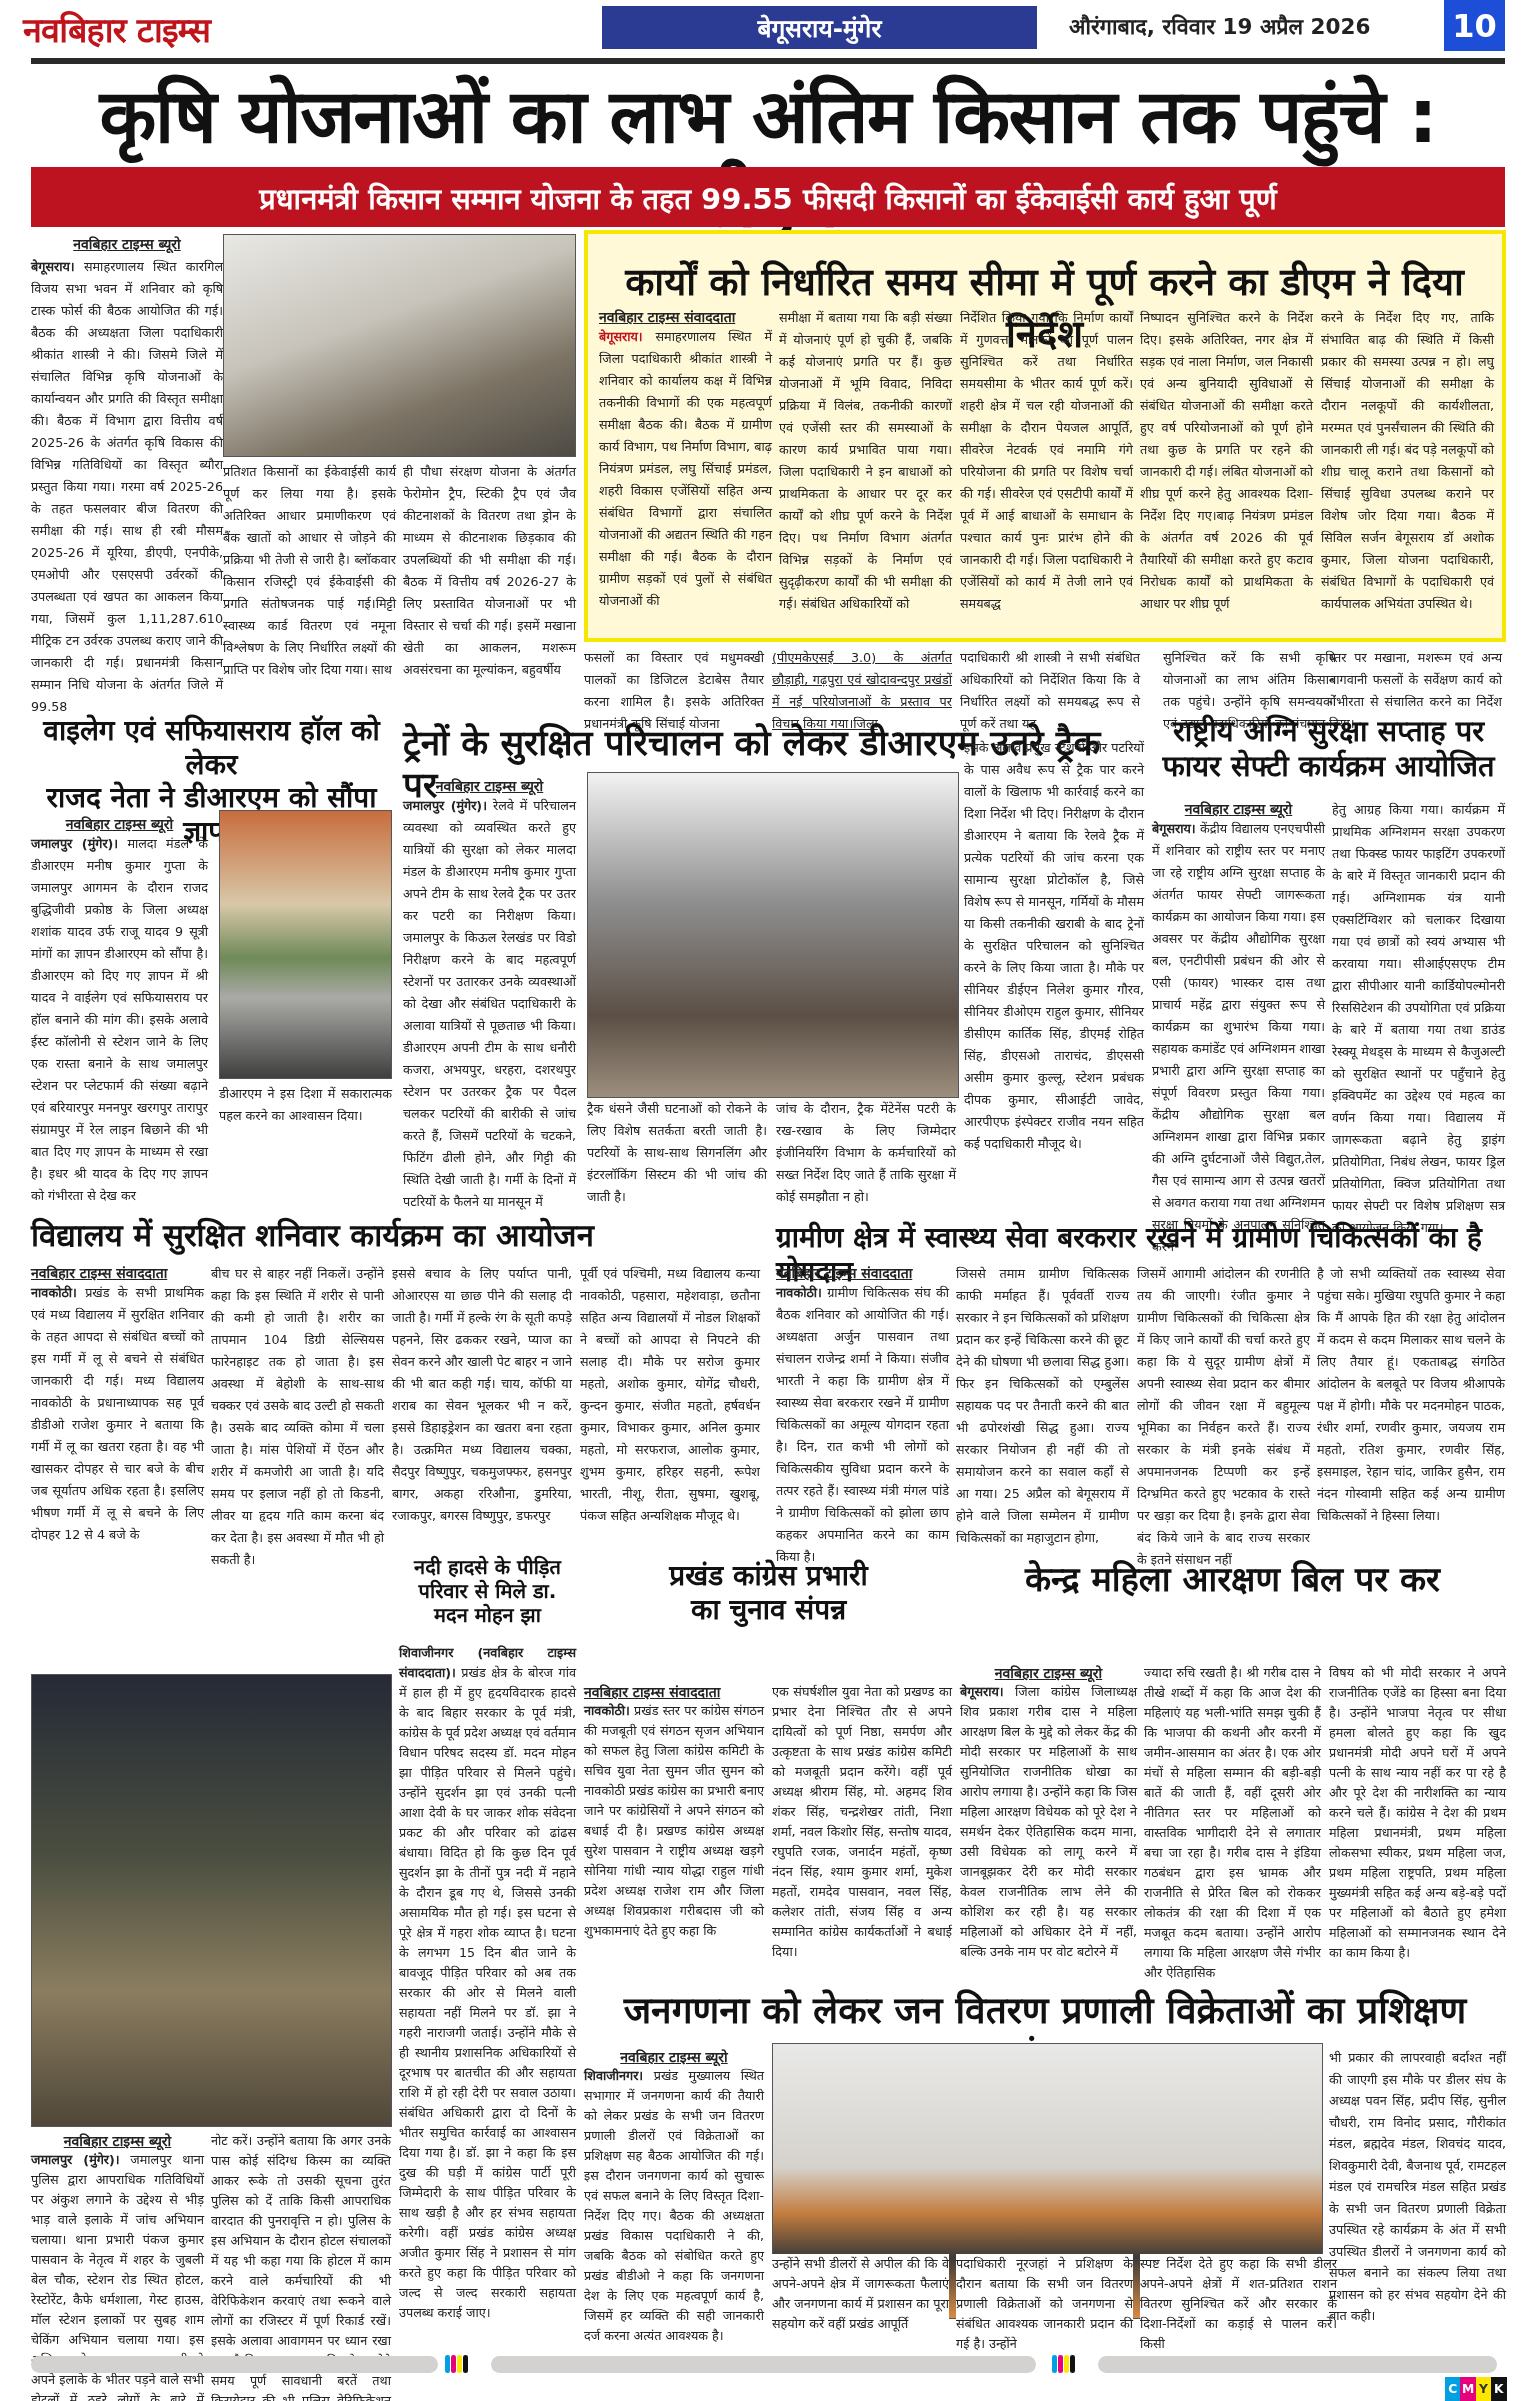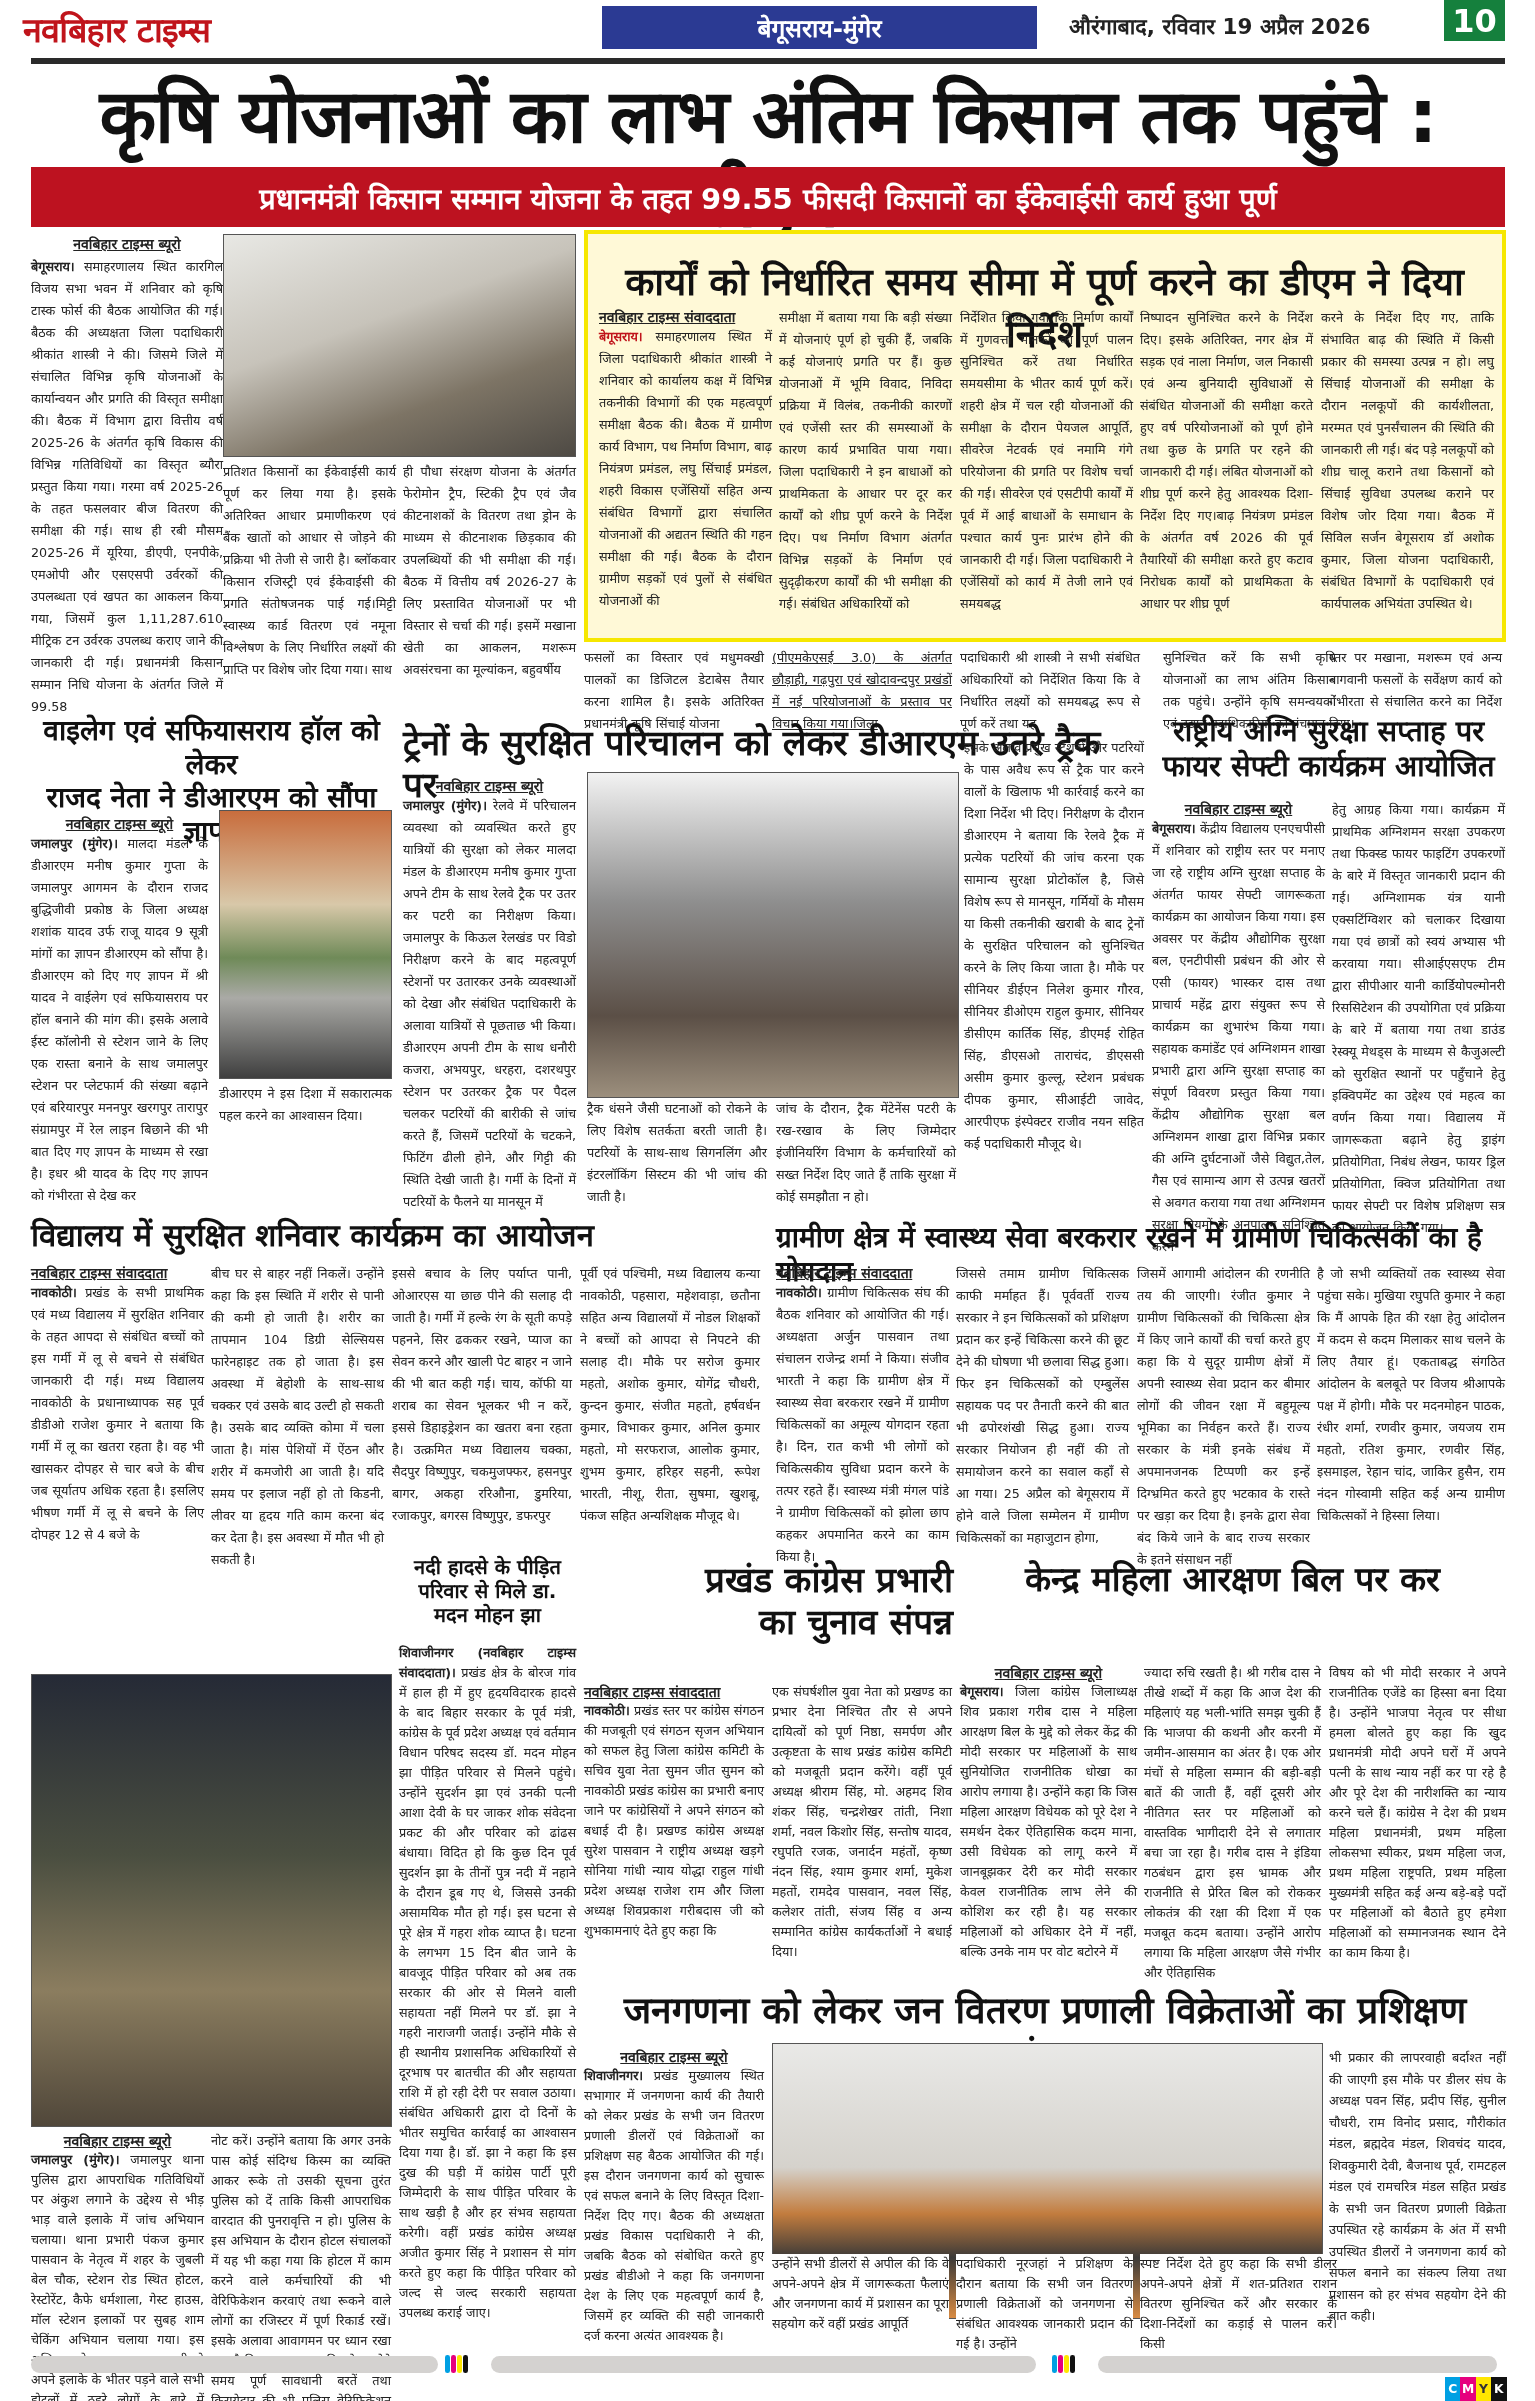--- a/index.html
+++ b/index.html
@@ -1,21 +1,21 @@
 <!DOCTYPE html>
 <html style="font-size:12.3px"><head>
 <meta charset="utf-8">
 <style>
   * { box-sizing: border-box; margin: 0; padding: 0; }
   body { width: 1536px; height: 2401px; background: #fff; font-family: "DejaVu Sans", sans-serif; color: #1a1a1a; position: relative; overflow: hidden; }
   .abs { position: absolute; }
   .masthead-name { left: 23px; top: 6.1px; font-size: 34px; font-weight: bold; color: #c0141b; font-family: "DejaVu Sans", sans-serif; letter-spacing: -0.8px; }
   .edition-box { left: 602px; top: 6.1px; width: 435px; height: 43px; background: #2b3a93; color: #fff; font-size: 24.6px; font-weight: bold; display:flex; align-items:center; justify-content:center; }
   .dateline { left: 1069px; top: 10.8px; font-size: 21.5px; font-weight: bold; color: #222; }
-  .page-no { left: 1444px; top: 0px; width: 61px; height: 41px; background: #15803d; color: #fff; font-size: 32px; font-weight: bold; display:flex; align-items:center; justify-content:center; }
+  .page-no { left: 1444px; top: 0px; width: 61px; height: 51px; background: #1d4ed8; color: #fff; font-size: 32px; font-weight: bold; display:flex; align-items:center; justify-content:center; }
   .rule-top { left: 31px; top: 58px; width: 1474px; height: 6.1px; background: #2a2a2a; }
   .main-headline { left: 31px; top: 74px; width: 1474px; font-size: 74px; font-weight: bold; text-align: center; letter-spacing: -1.5px; line-height: 84px; color: #111; }
   .red-strap { left: 31px; top: 167px; width: 1474px; height: 60px; background: #bd1220; color: #fff; font-size: 29px; font-weight: bold; display:flex; align-items:center; justify-content:center; }
   .col { font-size: 12.7px; line-height: 22px; text-align: justify; color: #222; }
   .byline { font-size: 14px; font-weight: bold; text-decoration: underline; color:#222; }
   .dateline-loc { font-weight: bold; }
   .photo { background: linear-gradient(135deg,#c9c4bd,#8b8780 60%,#5c5a56); border: 1.5px solid #555; }
   .photo.p1 { background: linear-gradient(160deg,#e8e8e4 0%,#c7c3ba 40%,#7d7465 70%,#4e4a44 100%); }
   .photo.p2 { background: linear-gradient(180deg,#c86d3d 0%,#d8c8a9 35%,#6f8a58 55%,#aaaaa6 70%,#3f3f3f 100%); }
   .photo.p3 { background: linear-gradient(180deg,#f2f2f2 0%,#8e8e8e 40%,#5b4f46 75%,#9c8f7d 100%); }
@@ -127,21 +127,21 @@
 
 <div class="abs h2" style="left:399px;top:1555px;width:177px;font-size:20px;text-align:center;">
   <div>नदी हादसे के पीड़ित</div>
   <div>परिवार से मिले डा.</div>
   <div>मदन मोहन झा</div>
 </div>
 <div class="abs col" style="left:399px;top:1643px;width:177px;line-height:20px;">
   <span class="dateline-loc">शिवाजीनगर (नवबिहार टाइम्स संवाददाता)।</span> <span>प्रखंड क्षेत्र के बोरज गांव में हाल ही में हुए हृदयविदारक हादसे के बाद बिहार सरकार के पूर्व मंत्री, कांग्रेस के पूर्व प्रदेश अध्यक्ष एवं वर्तमान विधान परिषद सदस्य डॉ. मदन मोहन झा पीड़ित परिवार से मिलने पहुंचे। उन्होंने सुदर्शन झा एवं उनकी पत्नी आशा देवी के घर जाकर शोक संवेदना प्रकट की और परिवार को ढांढस बंधाया। विदित हो कि कुछ दिन पूर्व सुदर्शन झा के तीनों पुत्र नदी में नहाने के दौरान डूब गए थे, जिससे उनकी असामयिक मौत हो गई। इस घटना से पूरे क्षेत्र में गहरा शोक व्याप्त है। घटना के लगभग 15 दिन बीत जाने के बावजूद पीड़ित परिवार को अब तक सरकार की ओर से मिलने वाली सहायता नहीं मिलने पर डॉ. झा ने गहरी नाराजगी जताई। उन्होंने मौके से ही स्थानीय प्रशासनिक अधिकारियों से दूरभाष पर बातचीत की और सहायता राशि में हो रही देरी पर सवाल उठाया। संबंधित अधिकारी द्वारा दो दिनों के भीतर समुचित कार्रवाई का आश्वासन दिया गया है। डॉ. झा ने कहा कि इस दुख की घड़ी में कांग्रेस पार्टी पूरी जिम्मेदारी के साथ पीड़ित परिवार के साथ खड़ी है और हर संभव सहायता करेगी। वहीं प्रखंड कांग्रेस अध्यक्ष अजीत कुमार सिंह ने प्रशासन से मांग करते हुए कहा कि पीड़ित परिवार को जल्द से जल्द सरकारी सहायता उपलब्ध कराई जाए।</span>
 </div>
 
-<div class="abs h2" style="left:584px;top:1559px;width:369px;font-size:35px;text-align:right;">
+<div class="abs h2" style="left:584px;top:1559px;width:369px;font-size:28px;text-align:center;">
   <div>प्रखंड कांग्रेस प्रभारी</div>
   <div>का चुनाव संपन्न</div>
 </div>
 <div class="abs" style="left:584px;top:1682px;width:180px;">
   <div class="byline">नवबिहार टाइम्स संवाददाता</div>
   <div class="col" style="line-height:20px"><span class="dateline-loc">नावकोठी।</span> <span>प्रखंड स्तर पर कांग्रेस संगठन की मजबूती एवं संगठन सृजन अभियान को सफल हेतु जिला कांग्रेस कमिटी के सचिव युवा नेता सुमन जीत सुमन को नावकोठी प्रखंड कांग्रेस का प्रभारी बनाए जाने पर कांग्रेसियों ने अपने संगठन को बधाई दी है। प्रखण्ड कांग्रेस अध्यक्ष सुरेश पासवान ने राष्ट्रीय अध्यक्ष खड़गे सोनिया गांधी न्याय योद्धा राहुल गांधी प्रदेश अध्यक्ष राजेश राम और जिला अध्यक्ष शिवप्रकाश गरीबदास जी को शुभकामनाएं देते हुए कहा कि</span></div>
 </div>
 <div class="abs col" style="left:772px;top:1682px;width:180px;line-height:20px;">एक संघर्षशील युवा नेता को प्रखण्ड का प्रभार देना निश्चित तौर से अपने दायित्वों को पूर्ण निष्ठा, समर्पण और उत्कृष्टता के साथ प्रखंड कांग्रेस कमिटी को मजबूती प्रदान करेंगे। वहीं पूर्व अध्यक्ष श्रीराम सिंह, मो. अहमद शिव शंकर सिंह, चन्द्रशेखर तांती, निशा शर्मा, नवल किशोर सिंह, सन्तोष यादव, रघुपति रजक, जनार्दन महंतों, कृष्ण नंदन सिंह, श्याम कुमार शर्मा, मुकेश महतों, रामदेव पासवान, नवल सिंह, कलेशर तांती, संजय सिंह व अन्य सम्मानित कांग्रेस कार्यकर्ताओं ने बधाई दिया।</div>
 
 <div class="abs h2" style="left:960px;top:1559px;width:545px;font-size:34px;text-align:center;">

